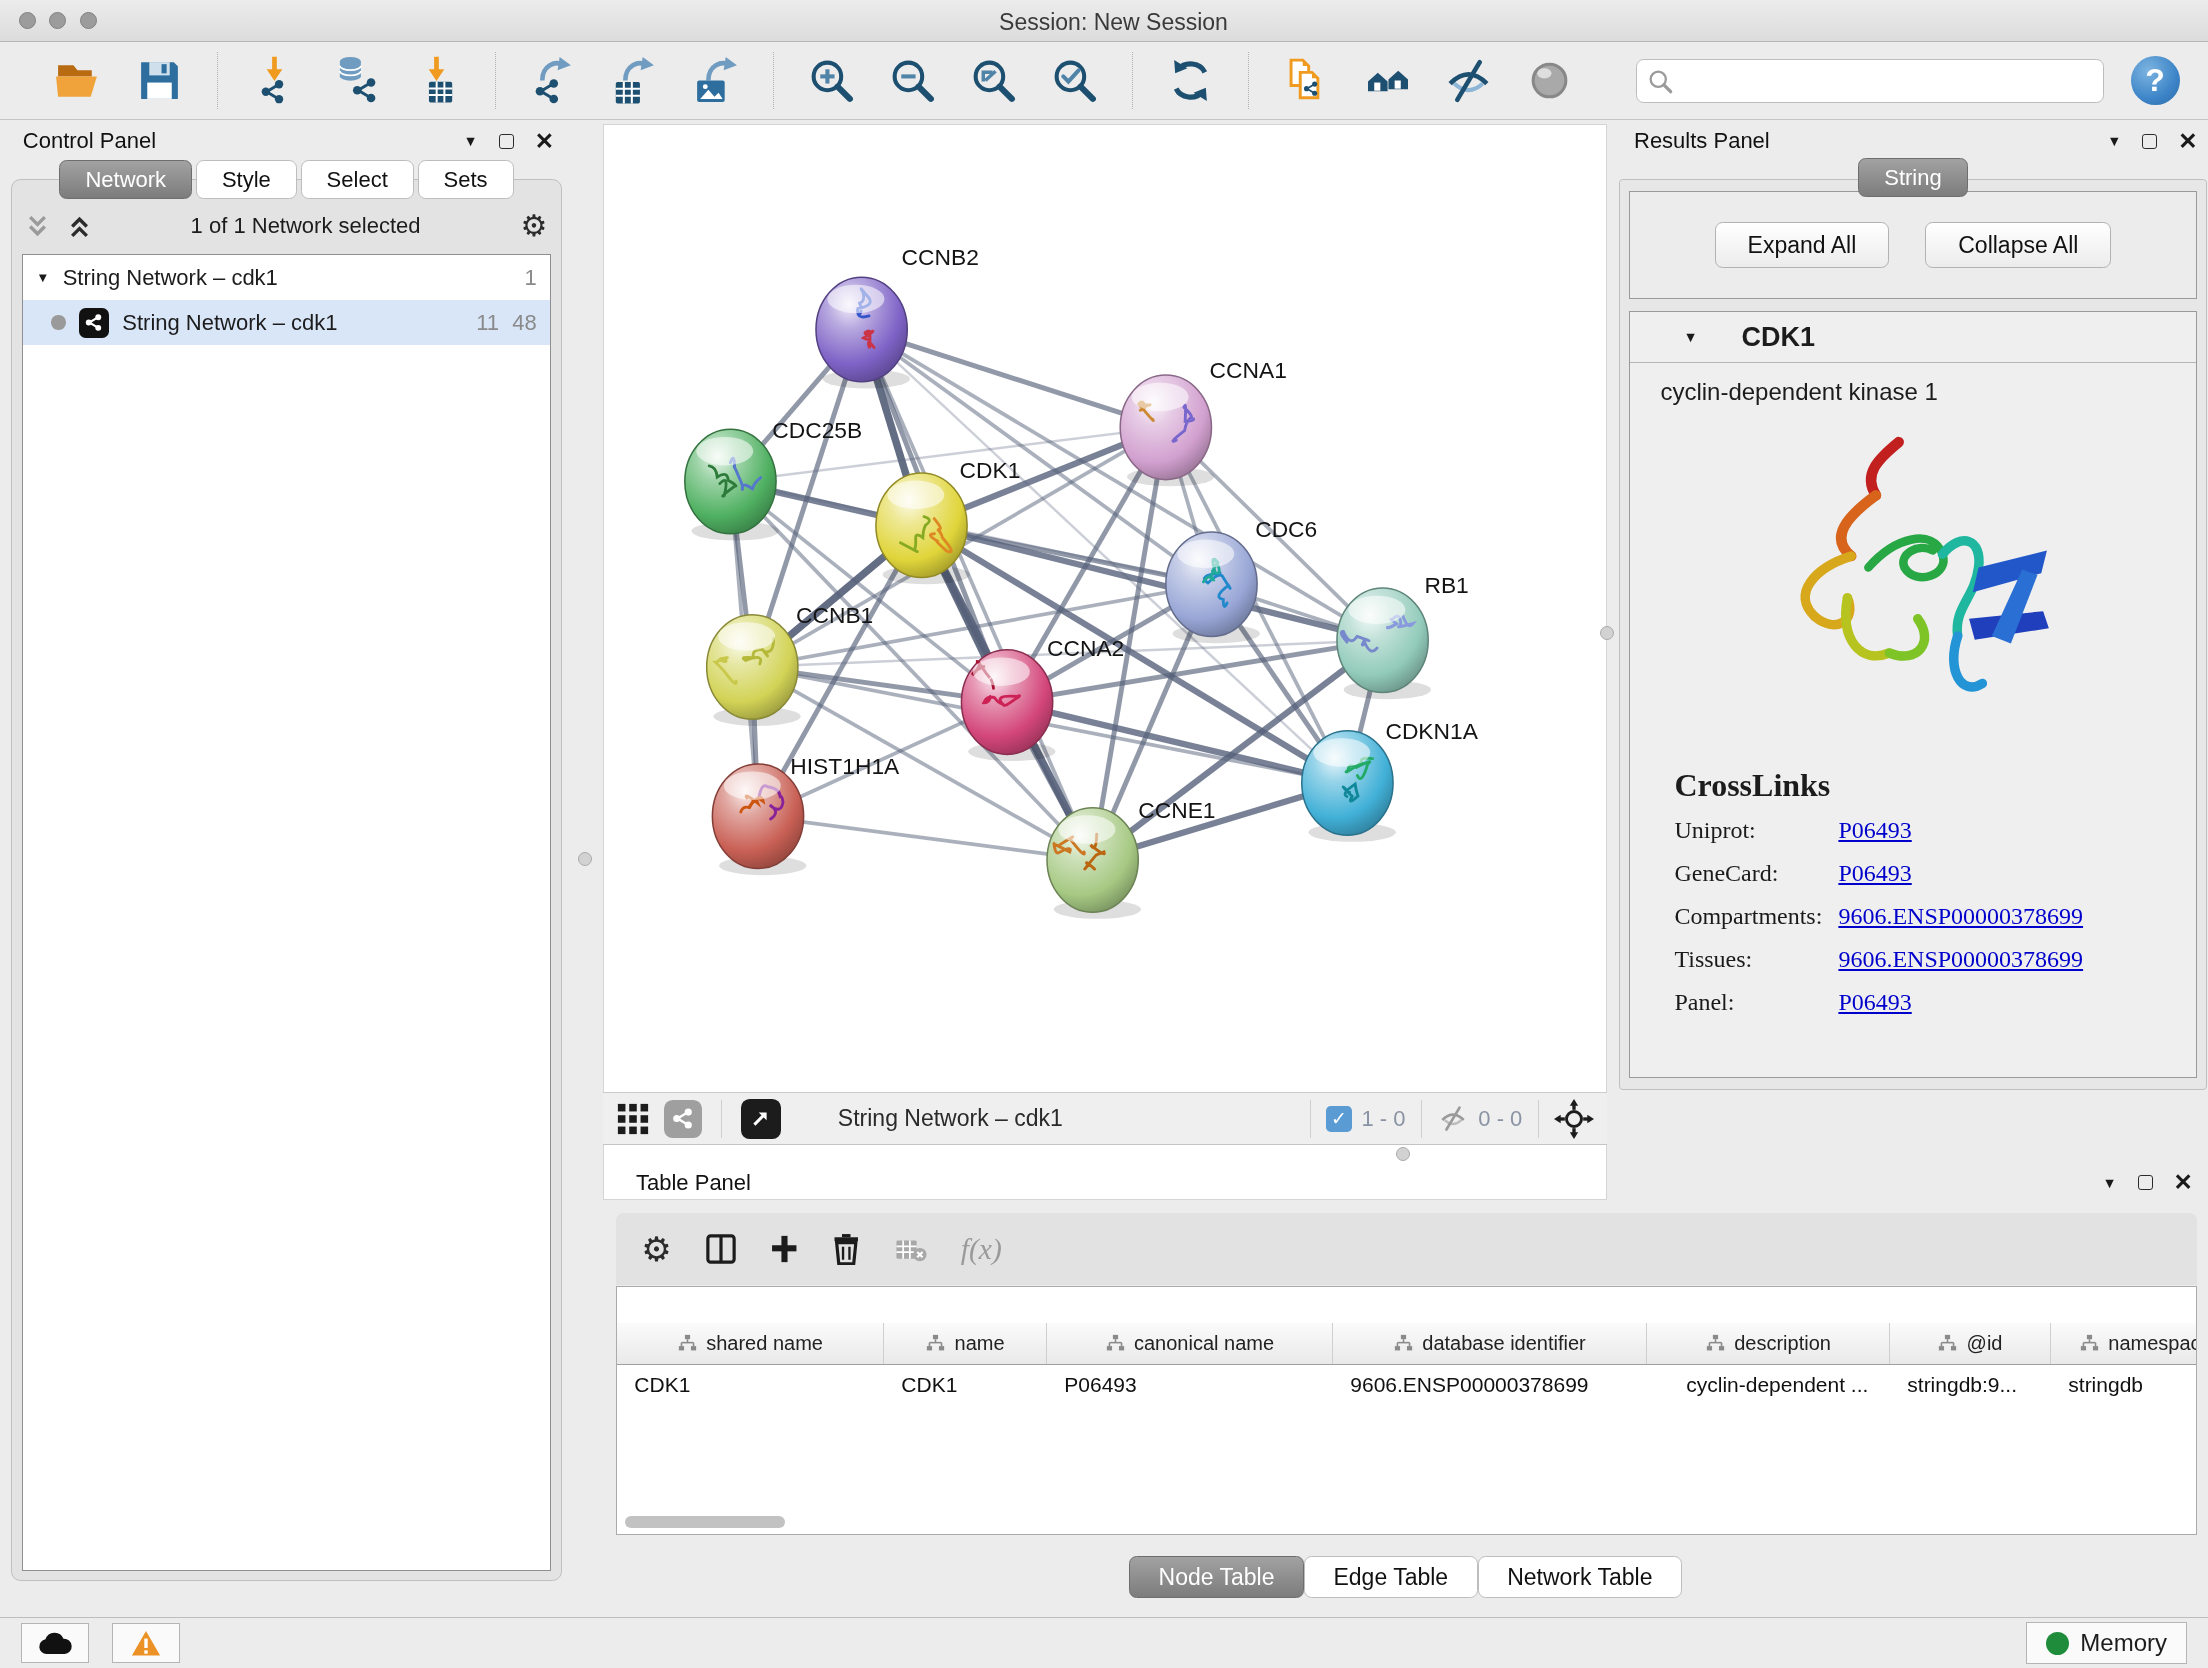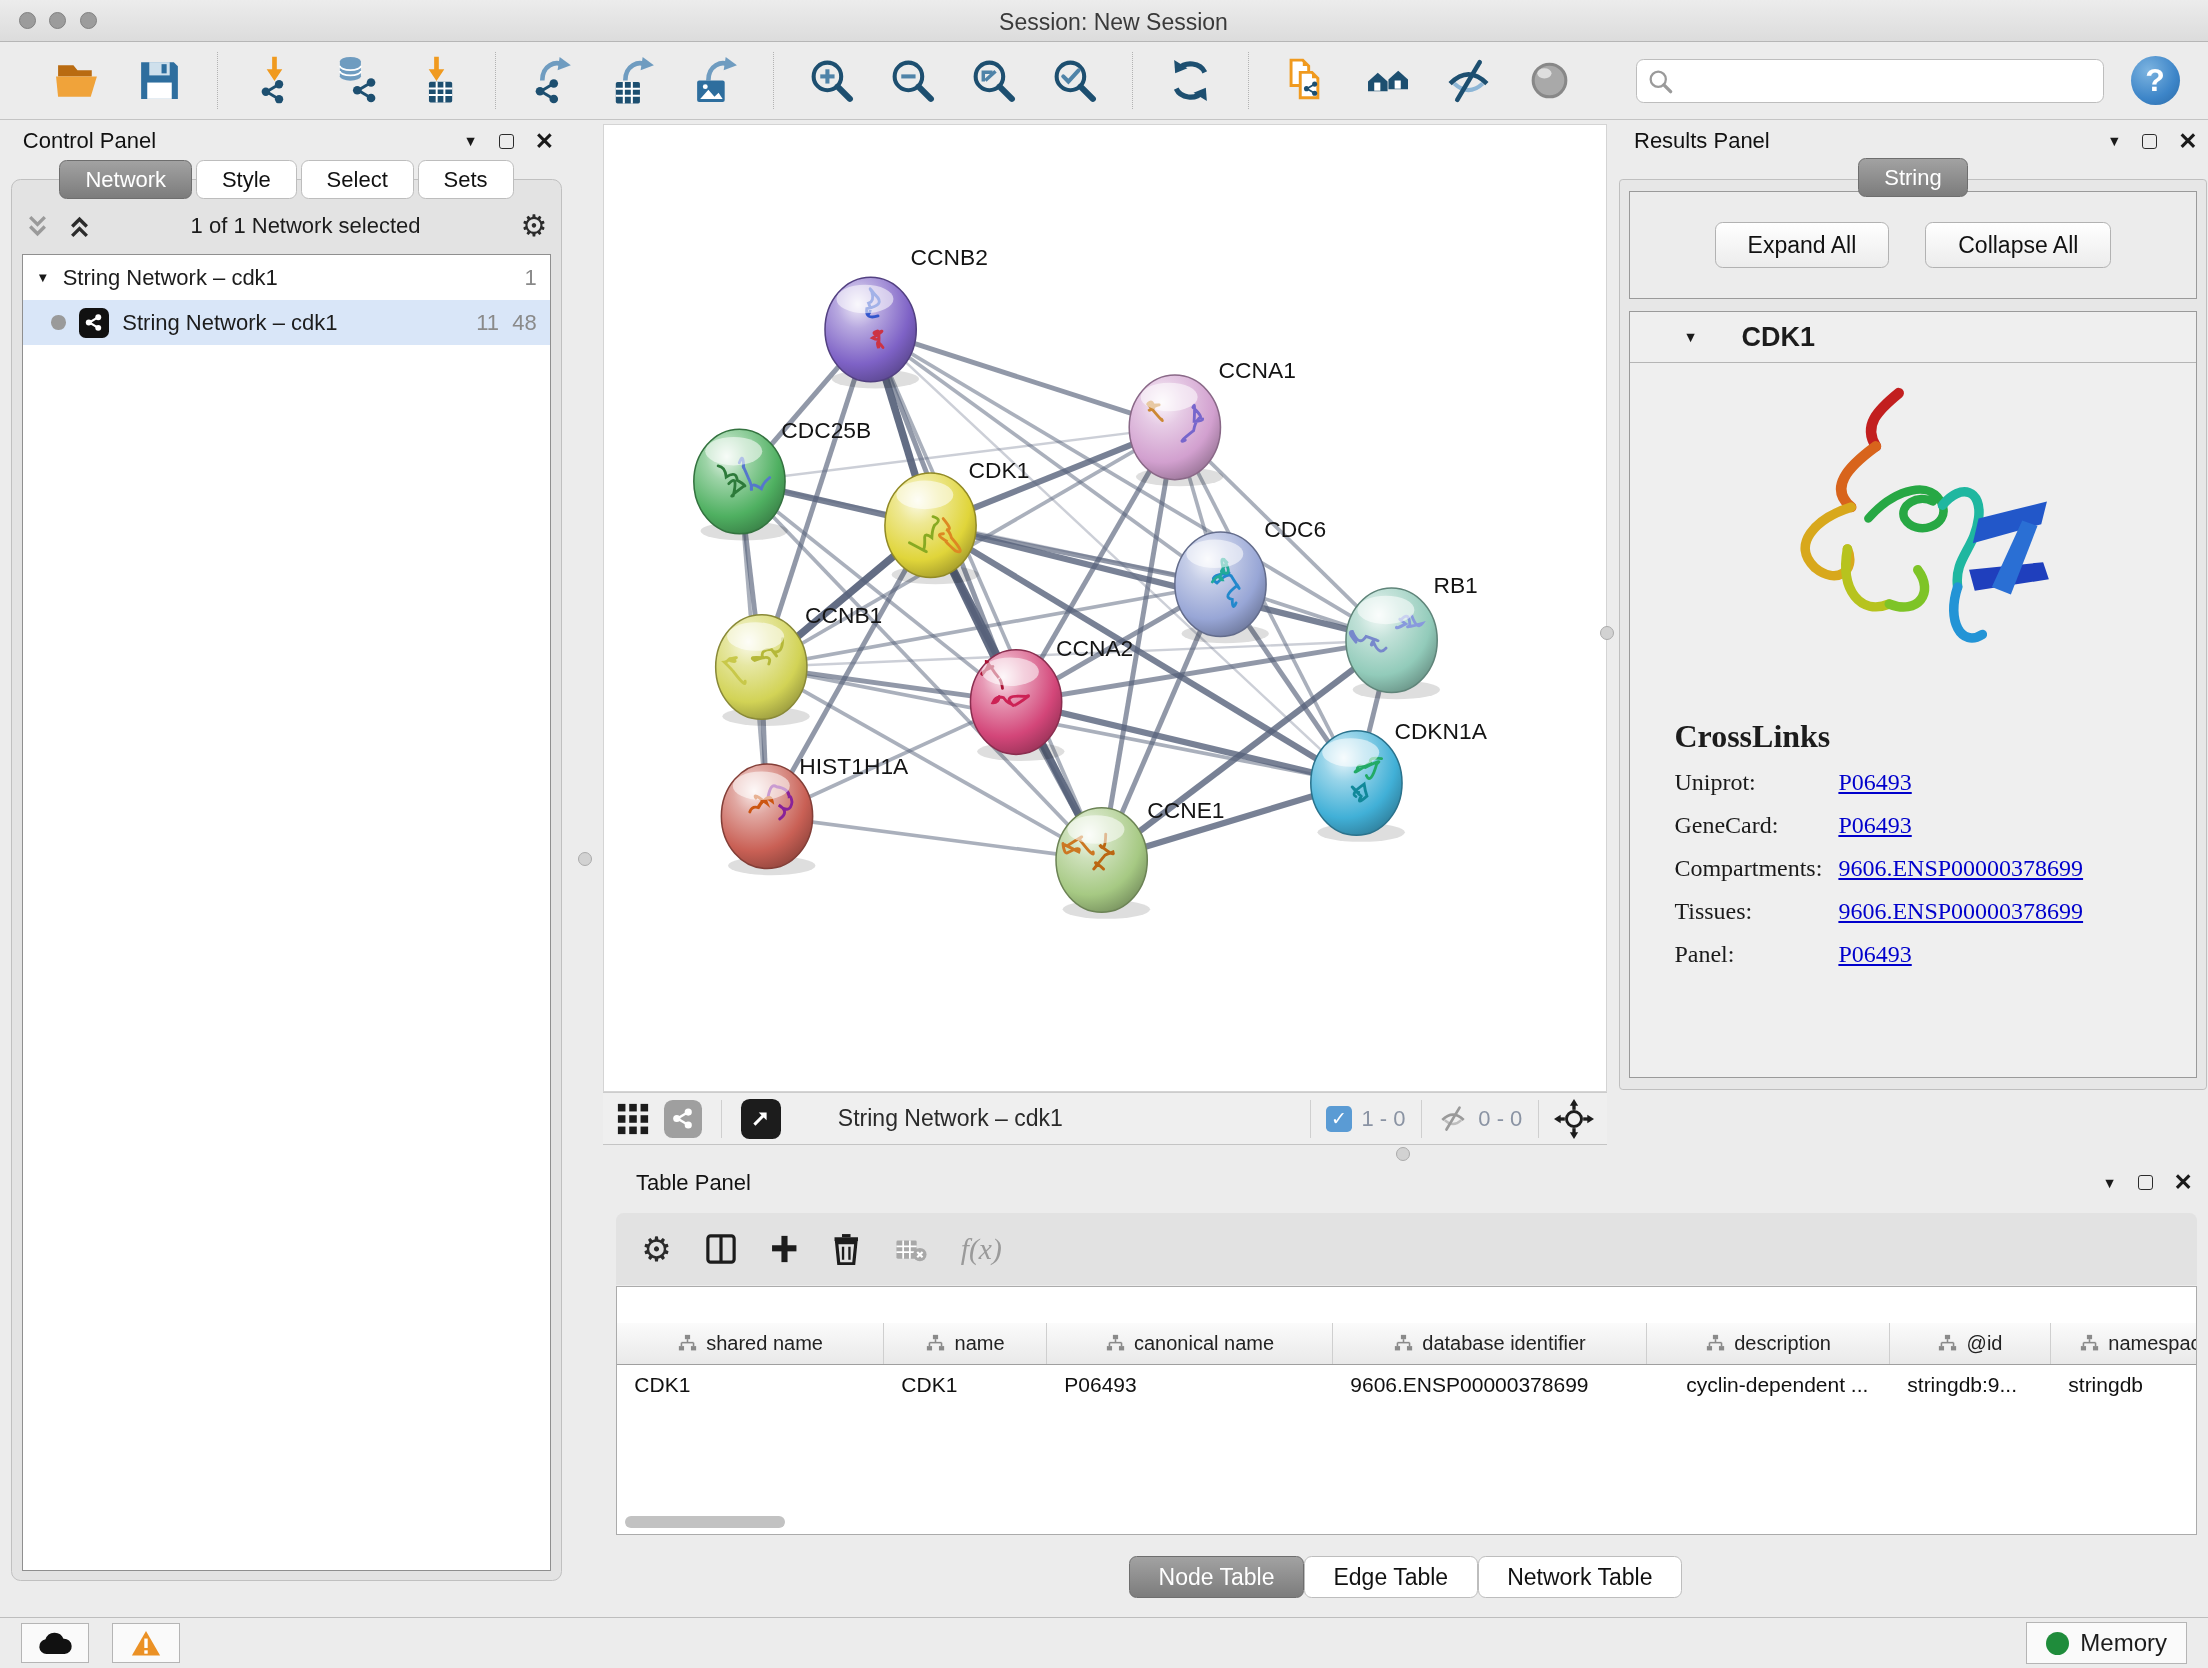--- a/index.html
+++ b/index.html
@@ -54,22 +54,22 @@
   #cp-list { position:absolute; left:9.5px; right:9.5px; top:74px; bottom:9.5px;
     background:#fff; border:1px solid #8f8f8f; font-size:22px; overflow:hidden; }
   .tree-row { height:45px; display:flex; align-items:center; padding:0 13.3px; gap:13.3px; }
   .tree-row.selected { background:#d9e6f8; }
   .tree-count { color:#8a8a8a; }
   .tree-dot { width:14.3px; height:14.3px; border-radius:50%; background:#9a9a9a; }
   .share-badge { width:30px; height:30px; border-radius:6.7px; background:#111;
     display:flex; align-items:center; justify-content:center; }
 
   
-  #canvas { position:absolute; left:603px; top:124px; width:1004px; height:968px;
-    background:#fff; border:1px solid #d4d4d4;padding-left:9px; }
+  #canvas { position:absolute; left:603px; top:124px; width:1004px; height:1076px;
+    background:#fff; border:1px solid #d4d4d4; }
   #canvas-toolbar { position:absolute; left:603px; top:1092px; width:1004px; height:53px;
     background:#efefef; border-top:1px solid #cccccc; border-bottom:1px solid #c4c4c4;
     display:flex; align-items:center; padding:0 13.3px; gap:13.3px; }
   .ct-sep { width:0; height:38px; border-left:1px solid #cfcfcf; margin:0 5.7px; }
   #net-title { font-size:23px; color:#2a2a2a; margin-left:44px; }
   .ct-right { display:flex; align-items:center; gap:9.5px; color:#8a93a3; font-size:22px; }
   .checkbox-blue { width:26px; height:26px; border-radius:4.8px; background:#5a9bd4;
     color:#fff; font-size:19px; display:flex; align-items:center; justify-content:center; }
 
   
@@ -628,20 +628,21 @@
   <div id="rp-outer">
     <div id="rp-buttons">
       <button class="btn">Expand All</button>
       <button class="btn">Collapse All</button>
     </div>
     <div id="rp-section">
       <div id="rp-gene-header">
         <span class="caret">▼</span>
         <span id="rp-gene">CDK1</span>
       </div>
+      <div id="rp-desc">cyclin-dependent kinase 1</div>
       <svg id="rp-protein" width="314" height="323" viewBox="0 0 330 340">
         <g fill="none" stroke-linecap="round">
           <path d="M150 18 C128 36 112 52 126 74" stroke="#c21f1f" stroke-width="11"></path>
           <path d="M126 74 C96 96 76 118 100 138" stroke="#d8641c" stroke-width="11"></path>
           <path d="M100 138 C62 150 36 178 62 202 C84 220 106 206 96 182" stroke="#d8a81c" stroke-width="10"></path>
           <path d="M96 182 C88 226 110 252 140 240" stroke="#b7c31e" stroke-width="10"></path>
           <path d="M140 240 C170 252 188 228 170 204" stroke="#7ec427" stroke-width="10"></path>
           <path d="M118 150 C146 118 186 108 196 136 C204 158 168 170 156 150 C150 136 170 124 186 132" stroke="#27a844" stroke-width="9"></path>
           <path d="M196 136 C216 112 238 120 234 150 C230 182 208 192 212 222" stroke="#1fb7a0" stroke-width="10"></path>
           <path d="M212 222 C200 258 216 286 238 272" stroke="#2394d6" stroke-width="10"></path>

